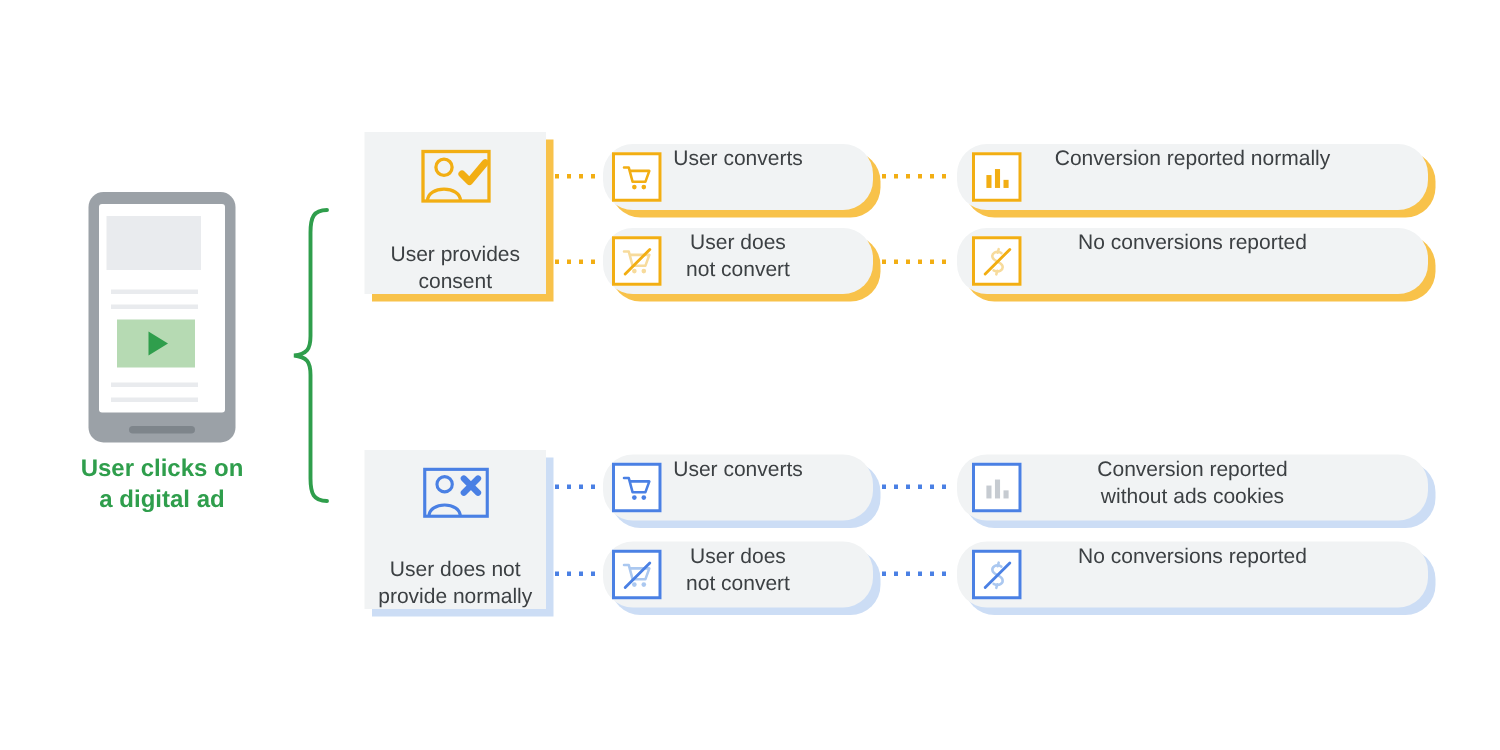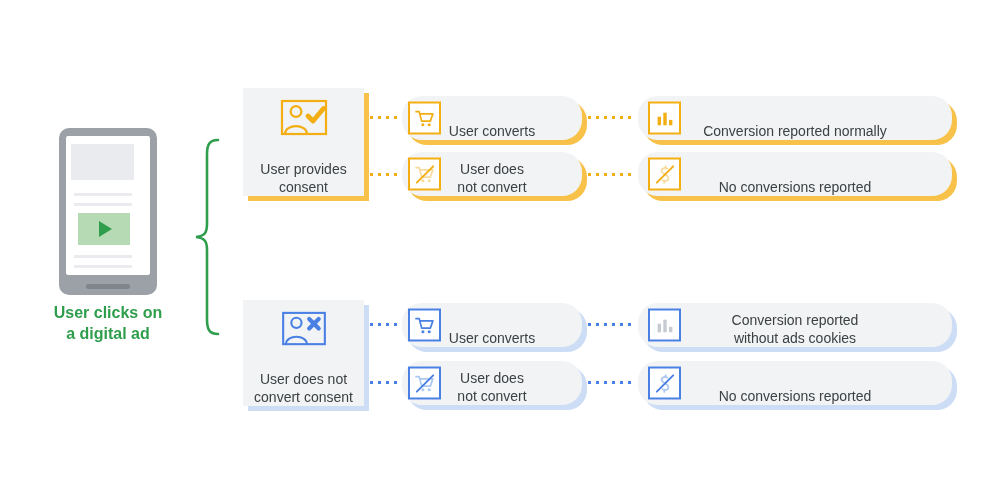--- a/index.html
+++ b/index.html
@@ -28,21 +28,21 @@
   .caption { position:absolute; left:14px; top:302px; width:188px; text-align:center;
              color:#2F9E4C; font-size:16px; font-weight:600; line-height:21px; white-space:pre-line; }
   .brace { position:absolute; left:190px; top:136px; }
   .brace path { fill:none; stroke:#2F9E4C; stroke-width:2.6; stroke-linecap:round; }
 
   
   .box { position:absolute; background:#F1F3F4; box-shadow:5px 5px 0 var(--c-shadow); box-sizing:border-box; }
   .cond { left:243px; width:121px; display:flex; flex-direction:column; align-items:center; padding-top:11px; }
   #y-cond { top:88px; height:108px; }
   #b-cond { top:300px; height:106px; }
-  .row  { display:flex; align-items:flex-end; justify-content:center; height:44px;border-radius:20px; }
+  .row  { display:flex; align-items:flex-start; justify-content:center; height:44px;border-radius:20px; }
   .event  { left:402px; width:180px; }
   .result { left:638px; width:314px; }
   #y-ev1,#y-res1 { top:96px; }
   #y-ev2,#y-res2 { top:152px; }
   #b-ev1,#b-res1 { top:303px; }
   #b-ev2,#b-res2 { top:361px; }
 
   .lbl { font-size:14px; line-height:18px; color:#3C4043; text-align:center; white-space:pre-line; }
   .cond .lbl { margin-top:23px; }
 
@@ -164,21 +164,21 @@
   <div class="layer theme-blue">
 
     <div class="box cond" id="b-cond">
       <svg width="50" height="38" viewBox="0 0 50 38">
         <rect x="3" y="2" width="44" height="33" fill="#ffffff" class="st-p"></rect>
         <circle cx="17" cy="12.5" r="5.4" class="st-p"></circle>
         <path d="M6 35 C6 24.5 28 24.5 28 35" class="st-p"></path>
         <path d="M30.5 8.5 L40.5 18.5 M40.5 8.5 L30.5 18.5" stroke-width="4.4" class="mark"></path>
       </svg>
       <div class="lbl">User does not
-convert consent</div>
+provide normally</div>
     </div>
 
     <div class="dots" id="d5"></div>
     <div class="dots" id="d7"></div>
     <div class="dots" id="d6"></div>
     <div class="dots" id="d8"></div>
 
     <div class="box row event" id="b-ev1">
       <div class="icon-sq">
         <svg width="22" height="22" viewBox="0 0 22 22">

